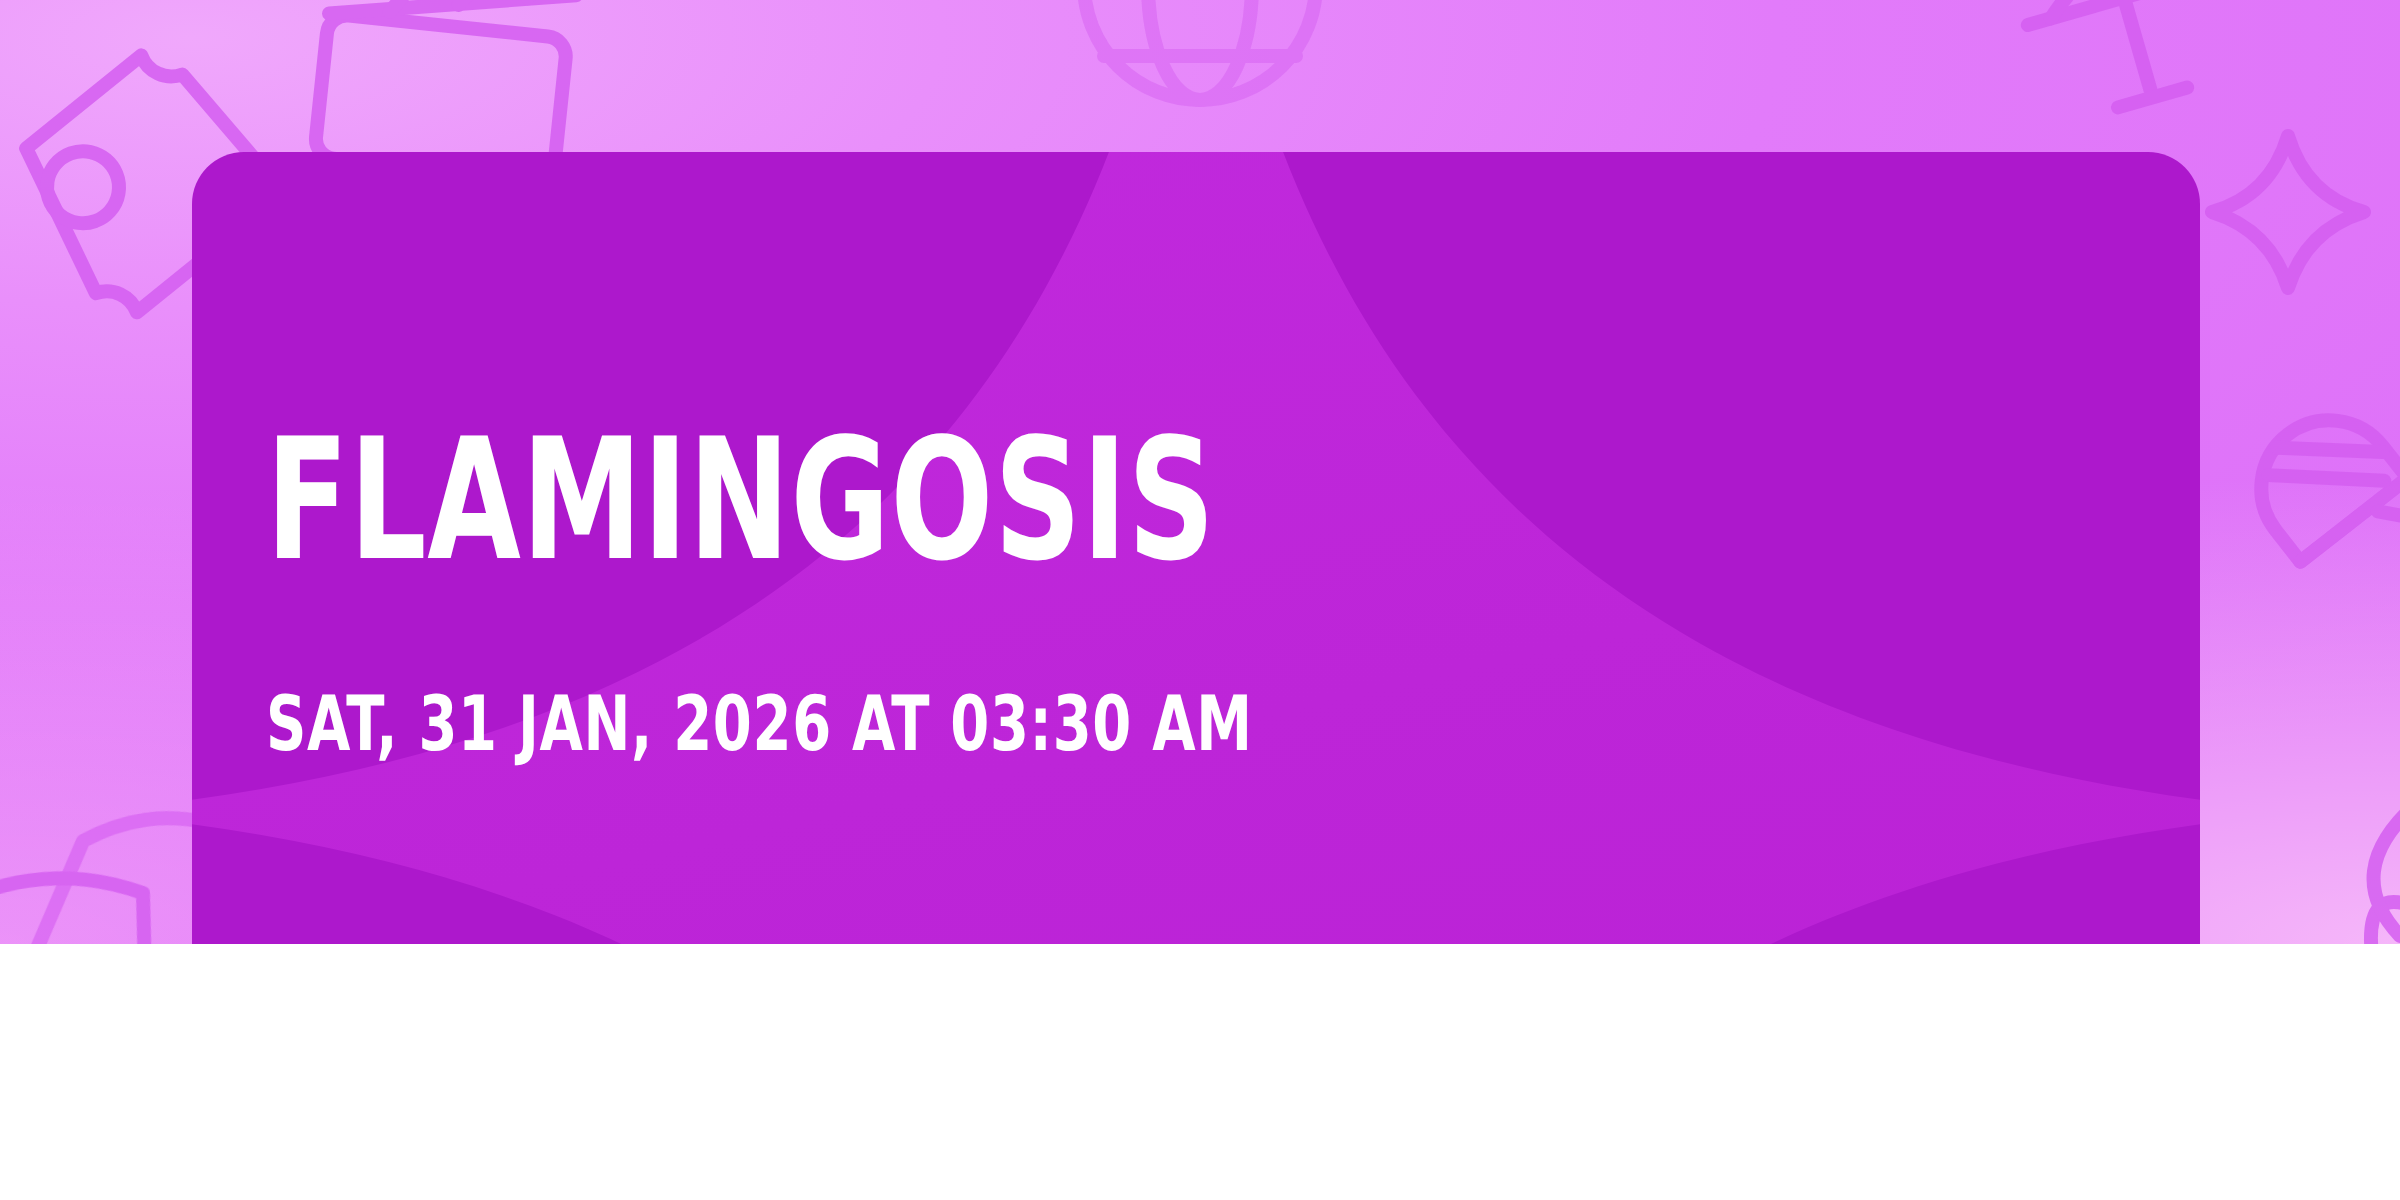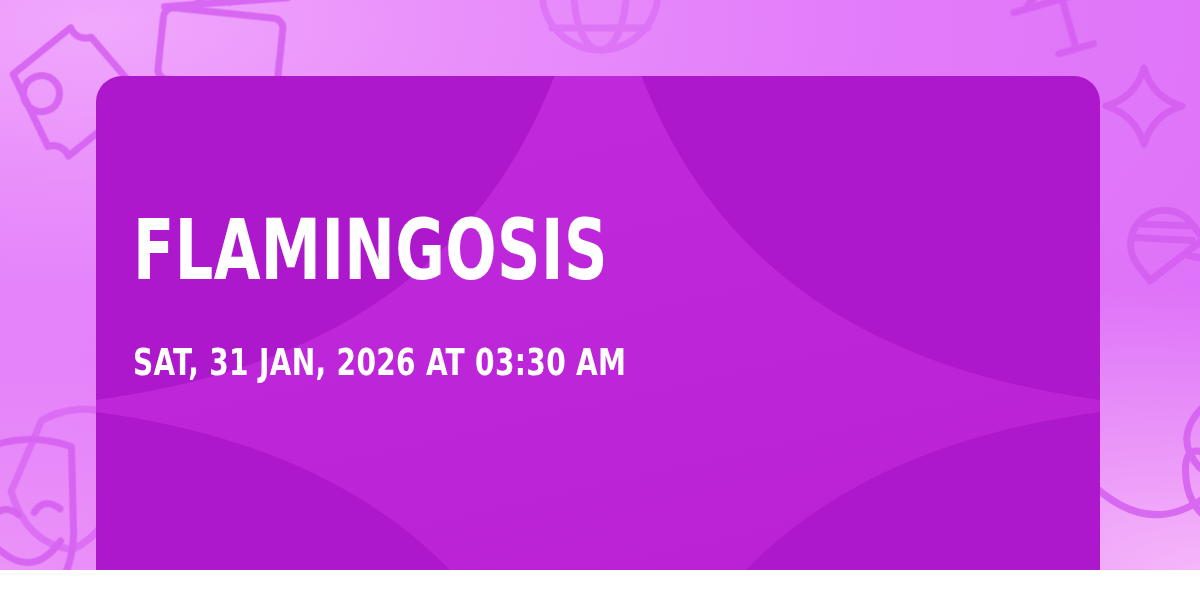--- a/index.html
+++ b/index.html
@@ -8,21 +8,21 @@
     padding: 0;
     background: #ffffff;
   }
   body {
     font-family: "Liberation Sans", sans-serif;
   }
 
   .stage {
     position: relative;
     width: 1200px;
-    height: 570px;
+    height: 472px;
     overflow: hidden;
   }
 
   
   .bg {
     position: absolute;
     inset: 0;
     background:
       radial-gradient(120% 110% at 8% 4%,  #f0a8fc 0%,  #e98ffb 26%, #e27bfa 55%, #dd6ff8 100%);
   }

